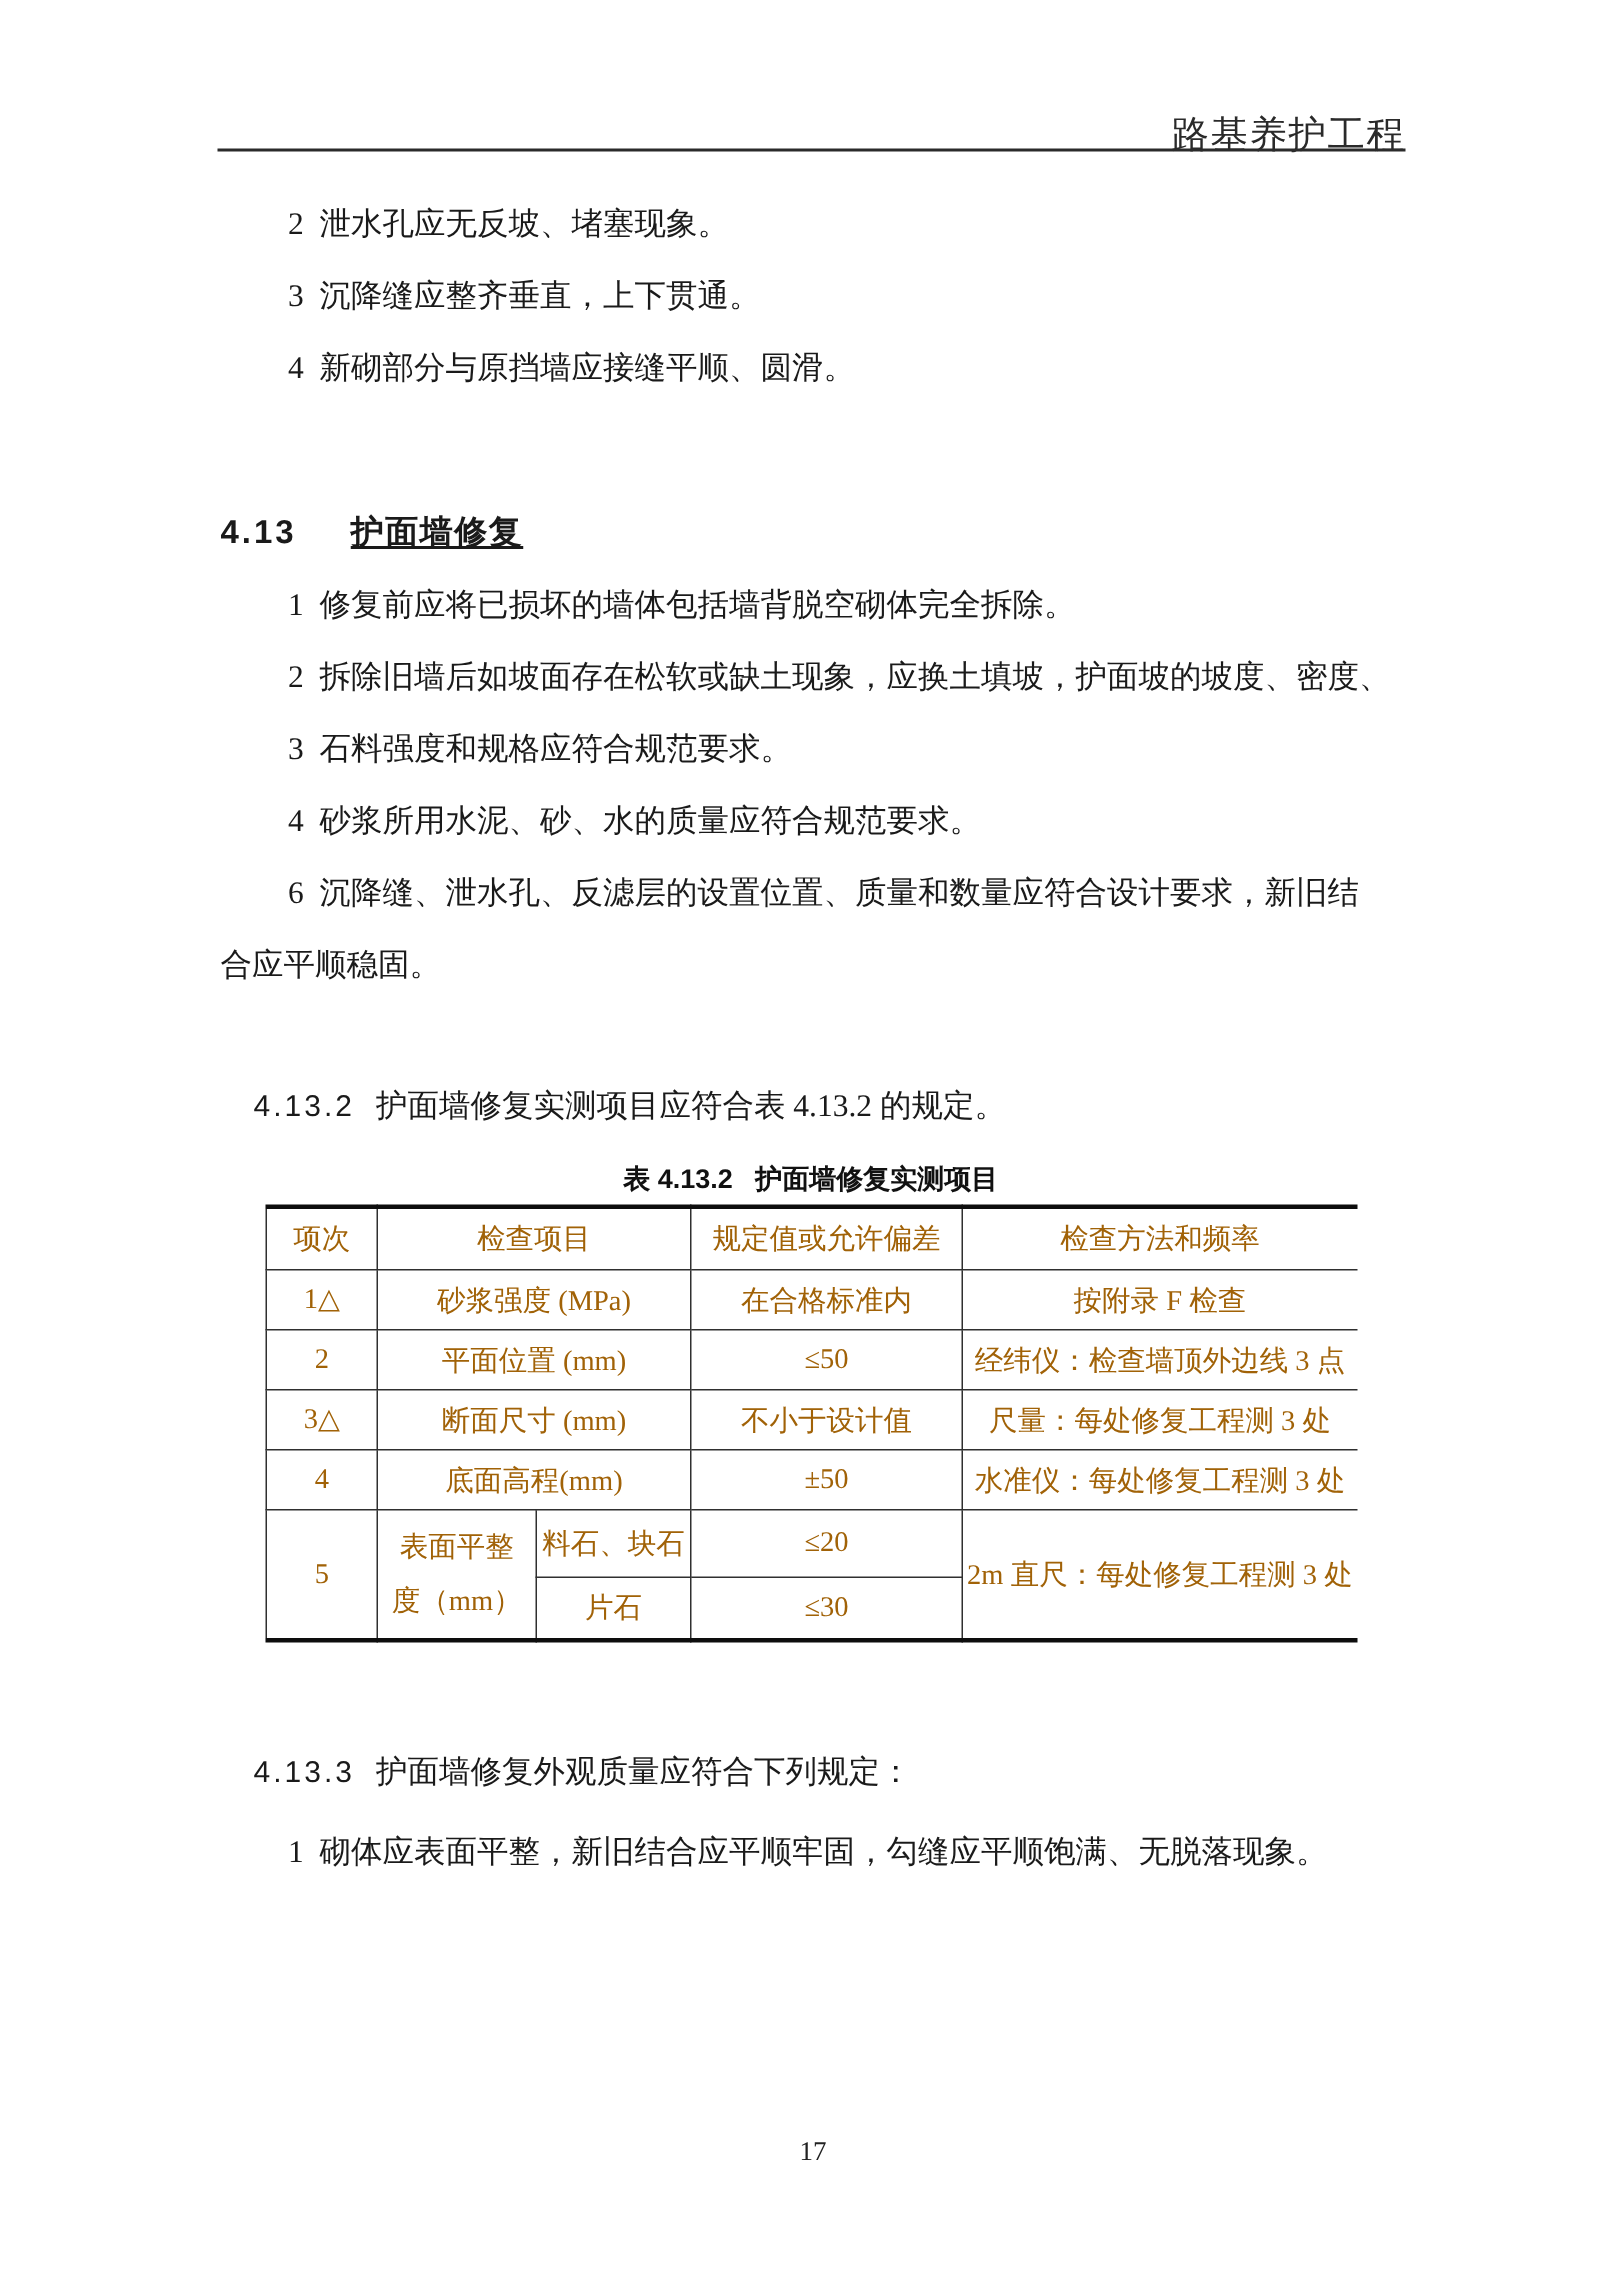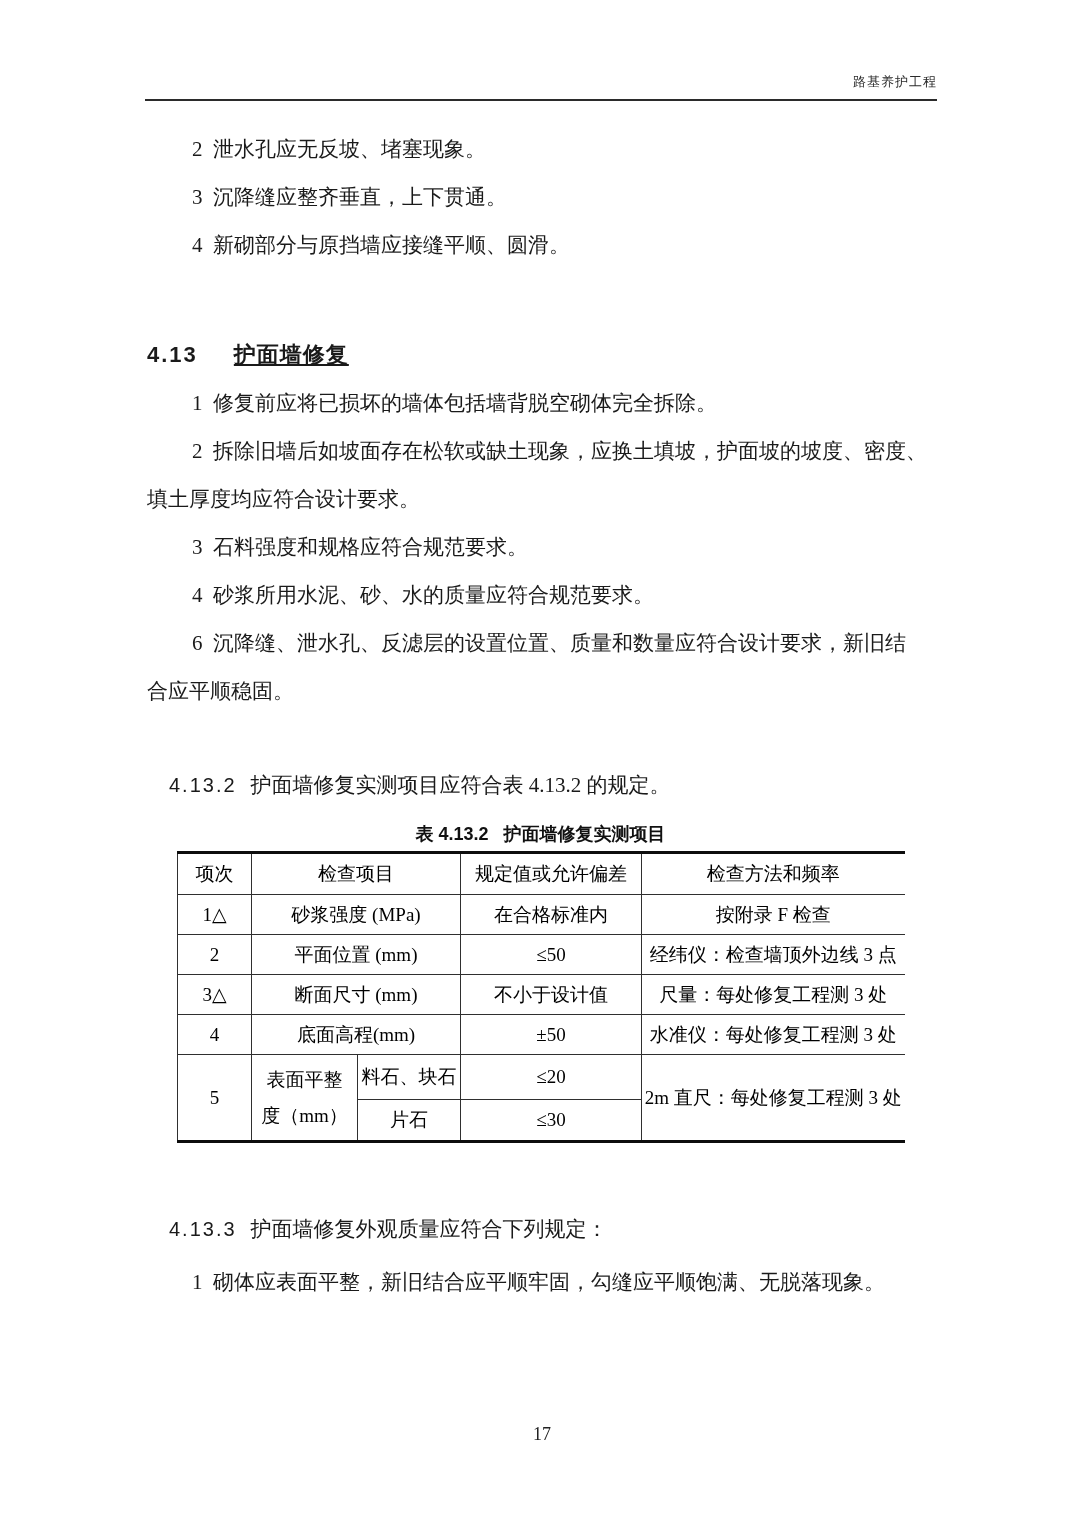--- a/index.html
+++ b/index.html
@@ -12,21 +12,21 @@
     background: #ffffff;
     color: #1a1a1a;
     font-family: "Liberation Serif", "DejaVu Serif", serif;
     overflow: hidden;
   }
   
   .running-header {
     position: absolute;
     top: 73px;
     right: 137px;
-    font-size: 13px;
+    font-size: 25px;
     letter-spacing: 1px;
     color: #2a2a2a;
   }
   .header-rule {
     position: absolute;
     top: 99px;
     left: 145px;
     width: 792px;
     height: 2px;
     background: #2b2b2b;
@@ -82,21 +82,21 @@
   }
   table.spec {
     margin: 4px 0 0 30px;
     width: 727px;
     border-collapse: collapse;
     table-layout: fixed;
     border-top: 3px solid #0d0d0d;
     border-bottom: 3px solid #0d0d0d;
     border-left: 1px solid #2f2f2f;
     font-size: 19px;
-    color: #000000;
+    color: #a16207;
   }
   table.spec td {
     border: 1px solid #2f2f2f;
     text-align: center;
     vertical-align: middle;
     padding: 0 2px;
   }
   table.spec td.last { border-right: none; }
   tr.h-row  td { height: 42px; }
   tr.d-row  td { height: 40px; }
@@ -126,21 +126,20 @@
 
     <div class="body-line indent-item first-block">2  泄水孔应无反坡、堵塞现象。</div>
     <div class="body-line indent-item">3  沉降缝应整齐垂直，上下贯通。</div>
     <div class="body-line indent-item">4  新砌部分与原挡墙应接缝平顺、圆滑。</div>
 
     <div class="section-heading"><span class="sec-num">4.13</span><span class="sec-title">护面墙修复</span></div>
 
 
     <div class="body-line indent-item">1  修复前应将已损坏的墙体包括墙背脱空砌体完全拆除。</div>
     <div class="body-line indent-item">2  拆除旧墙后如坡面存在松软或缺土现象，应换土填坡，护面坡的坡度、密度、</div>
-    <div class="body-line">填土厚度均应符合设计要求。</div>
     <div class="body-line indent-item">3  石料强度和规格应符合规范要求。</div>
     <div class="body-line indent-item">4  砂浆所用水泥、砂、水的质量应符合规范要求。</div>
     <div class="body-line indent-item">6  沉降缝、泄水孔、反滤层的设置位置、质量和数量应符合设计要求，新旧结</div>
     <div class="body-line">合应平顺稳固。</div>
 
     <div class="body-line indent-clause clause-2"><span class="clause-label">4.13.2</span><span class="clause-text">护面墙修复实测项目应符合表 4.13.2 的规定。</span></div>
 
     <div class="table-caption"><span>表 4.13.2</span>&nbsp;&nbsp;&nbsp;<span>护面墙修复实测项目</span></div>
 
     <table class="spec">

